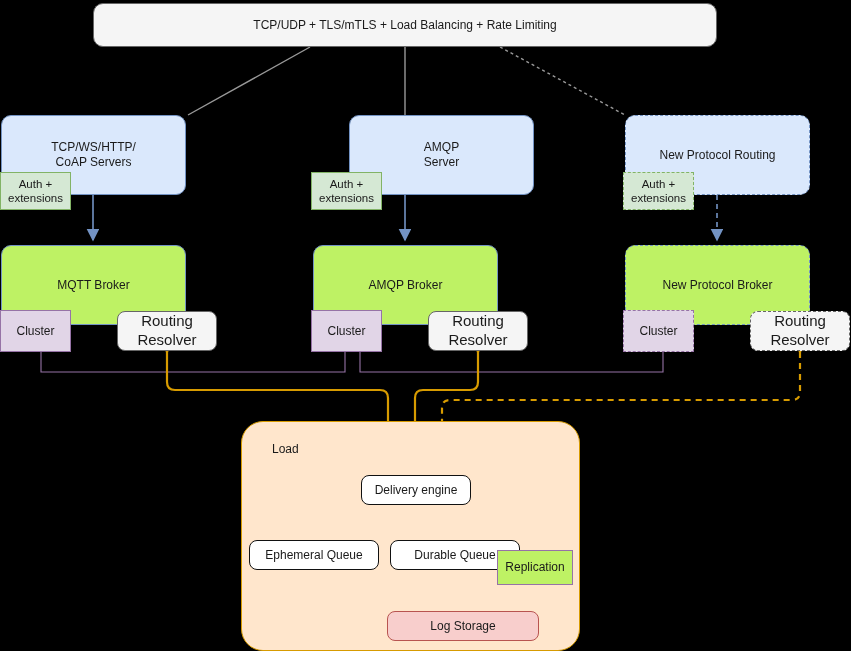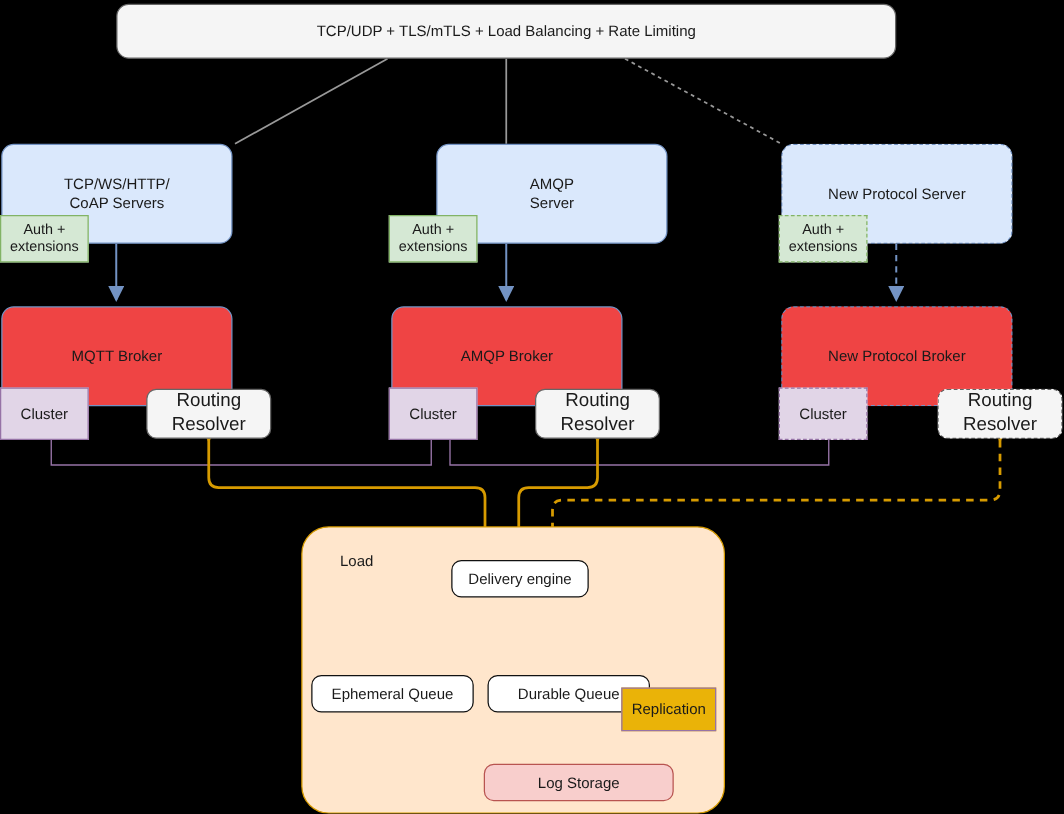--- a/index.html
+++ b/index.html
@@ -41,21 +41,21 @@
     border: 1px solid #666666;
     border-radius: 10px;
   }
   .server {
     background: #dae8fc;
     border: 1px solid #7393c4;
     border-radius: 10px;
   }
   .server.dashed { border-style: dashed; }
   .broker {
-    background: #ef4444;
+    background: #bef264;
     border: 1px solid #7393c4;
     border-radius: 10px;
   }
   .broker.dashed { border-style: dashed; }
   .auth {
     background: #d5e8d4;
     border: 1px solid #82b366;
     border-radius: 0;
     font-size: 11.5px;
   }
@@ -87,21 +87,21 @@
     font-size: 12px;
     color: #1a1a1a;
   }
   .plain {
     background: #ffffff;
     border: 1px solid #111111;
     border-radius: 8px;
     font-size: 12px;
   }
   .replication {
-    background: #eab308;
+    background: #bef264;
     border: 1px solid #9673a6;
     border-radius: 0;
     font-size: 12px;
   }
   .logstore {
     background: #f8cecc;
     border: 1px solid #b85450;
     border-radius: 8px;
     font-size: 12px;
   }
@@ -177,21 +177,21 @@
   <div class="node server" style="left:313px; top:115px; width:185px; height:80px;margin-left:36px;">
     <span>AMQP
 Server</span>
   </div>
   <div class="node auth" style="left:311px; top:172px; width:71px; height:38px;">
     <span>Auth +
 extensions</span>
   </div>
 
   <div class="node server dashed" style="left:625px; top:115px; width:185px; height:80px;">
-    <span>New Protocol Server</span>
+    <span>New Protocol Routing</span>
   </div>
   <div class="node auth dashed" style="left:623px; top:172px; width:71px; height:38px;">
     <span>Auth +
 extensions</span>
   </div>
 
   <div class="node broker" style="left:1px; top:245px; width:185px; height:80px;">
     <span>MQTT Broker</span>
   </div>
   <div class="node cluster" style="left:0px; top:310px; width:71px; height:42px;">
@@ -218,21 +218,21 @@
     <span>Cluster</span>
   </div>
   <div class="node resolver dashed" style="left:750px; top:311px; width:100px; height:40px;">
     <span>Routing Resolver</span>
   </div>
 
   <div class="node queue-group" style="left:241px; top:421px; width:339px; height:230px;">
     <span class="queue-group-label">Load</span>
   </div>
 
-  <div class="node plain" style="left:361px; top:448px; width:110px; height:30px;">
+  <div class="node plain" style="left:361px; top:475px; width:110px; height:30px;">
     <span>Delivery engine</span>
   </div>
 
   <div class="node plain" style="left:249px; top:540px; width:130px; height:30px;">
     <span>Ephemeral Queue</span>
   </div>
 
   <div class="node plain" style="left:390px; top:540px; width:130px; height:30px;">
     <span>Durable Queue</span>
   </div>

